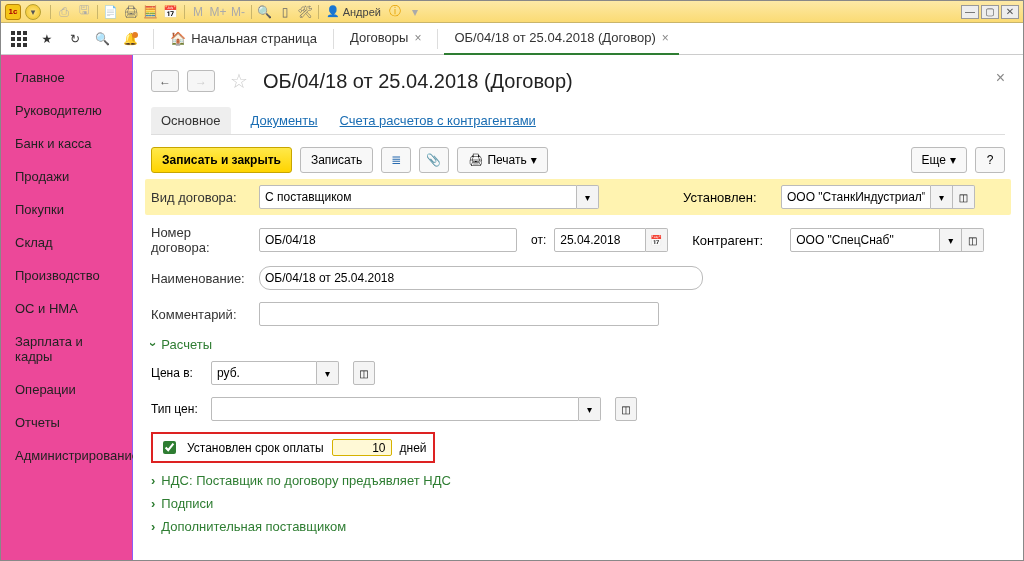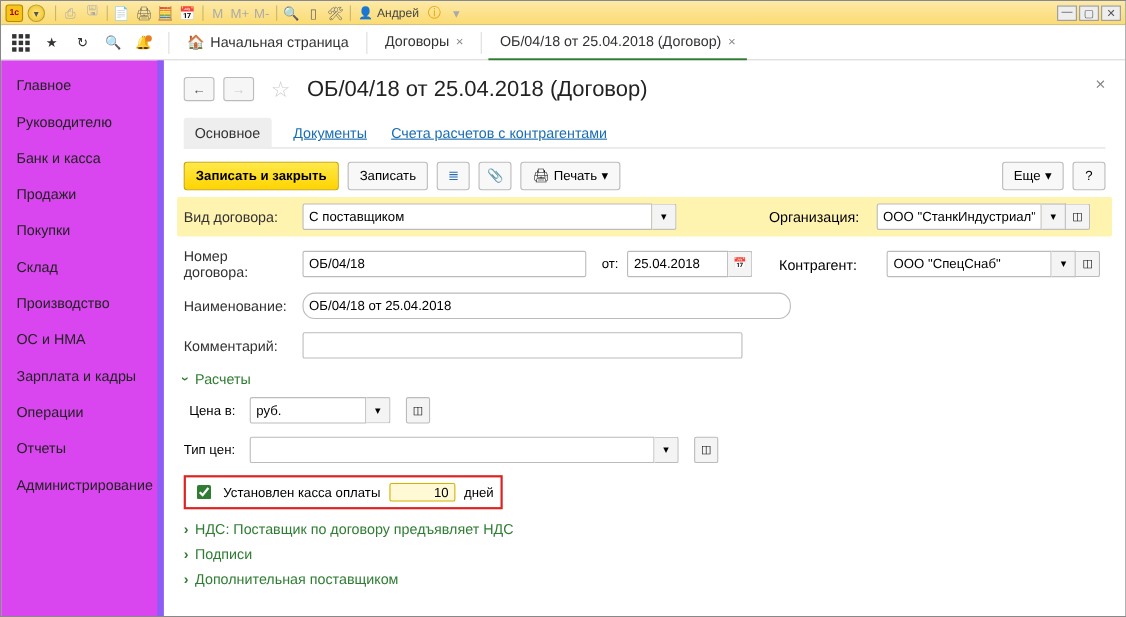--- a/index.html
+++ b/index.html
@@ -43,21 +43,21 @@
   }
   .toolbar .tb-btn { width:24px;height:24px;display:flex;align-items:center;justify-content:center;cursor:pointer;color:#333;border-radius:3px;margin-right:4px; }
   .toolbar .tb-sep2 { width:1px;height:20px;background:#ddd;margin:0 6px; }
   .notif-dot::after { content:""; position:absolute; width:6px;height:6px;background:#e67e22;border-radius:50%;top:0;right:0; }
   .toolbar .home { display:flex;align-items:center;gap:5px;font-size:13px;color:#333;padding:0 10px;height:32px; }
   .toolbar .tab { display:flex;align-items:center;gap:6px;font-size:13px;color:#333;padding:0 10px;height:32px;border-bottom:2px solid transparent;position:relative; }
   .toolbar .tab.active { border-bottom:2px solid #2e7d32; }
   .toolbar .tab .close-x { color:#888;font-size:12px;cursor:pointer; }
   
   .main { display:flex; height:calc(561px - 22px - 32px); }
-  .sidebar { width:148px; background:#d946ef; border-right:6px solid #8b5cf6; padding-top:6px; }
+  .sidebar { width:132px; background:#ec4899; border-right:1px solid #8b5cf6; padding-top:6px; }
   .sidebar .item { padding:9px 14px; font-size:13px; color:#222; cursor:pointer; }
   .content { flex:1; background:#fff; padding:14px 18px 10px 18px; position:relative; overflow:auto; }
   
   .page-header { display:flex; align-items:center; gap:8px; margin-bottom:14px; }
   .nav-btn { width:28px;height:22px;border:1px solid #bbb;border-radius:3px;background:#f6f6f6;display:flex;align-items:center;justify-content:center;color:#555;cursor:pointer; }
   .nav-btn.disabled { color:#ccc; }
   .star-btn { width:24px;height:24px;display:flex;align-items:center;justify-content:center;color:#ccc;font-size:20px;cursor:pointer;margin:0 4px; }
   .page-title { font-size:20px; color:#222; font-weight:normal; }
   .close-page { position:absolute; right:18px; top:14px; font-size:16px; color:#888; cursor:pointer; }
   
@@ -216,21 +216,21 @@
       </div>
     </div>
 
     <div class="form-row highlight-yellow">
       <label class="lbl">Вид договора:</label>
       <div class="input-group" style="flex:0 0 400px;">
         <input class="input" style="width: 318px;" value="С поставщиком">
         <div class="addon">▾</div>
       </div>
       <div class="col-right" style="margin-left:16px;">
-        <label>Организация:</label>
+        <label>Установлен:</label>
         <div class="input-group">
           <input class="input" style="width: 150px;" value="ООО &quot;СтанкИндустриал&quot;">
           <div class="addon">▾</div>
           <div class="addon">◫</div>
         </div>
       </div>
     </div>
 
     <div class="form-row">
       <label class="lbl">Номер договора:</label>
@@ -256,21 +256,21 @@
     </div>
 
     <div class="form-row">
       <label class="lbl">Комментарий:</label>
       <input class="input" style="width: 400px;" value="">
     </div>
 
     <div class="expander">Расчеты</div>
 
     <div class="form-row">
-      <label style="width:52px;text-align:center;">Цена в:</label>
+      <label style="width:52px;">Цена в:</label>
       <div class="input-group">
         <input class="input" style="width: 106px;" value="руб.">
         <div class="addon">▾</div>
       </div>
       <div class="input-group" style="margin-left:6px;">
         <div class="addon" style="border-left:1px solid #bbb;border-radius:2px;">◫</div>
       </div>
     </div>
 
     <div class="form-row">
@@ -280,21 +280,21 @@
         <div class="addon">▾</div>
       </div>
       <div class="input-group" style="margin-left:6px;">
         <div class="addon" style="border-left:1px solid #bbb;border-radius:2px;">◫</div>
       </div>
     </div>
 
     <div style="margin:6px 0 10px 0;">
       <span class="hl-red">
         <input type="checkbox" class="chk" checked="" style="">
-        <span>Установлен касса оплаты</span>
+        <span>Установлен срок оплаты</span>
         <input class="input num-input" value="10" style="">
         <span>дней</span>
       </span>
     </div>
 
     <div class="expander collapsed">НДС: Поставщик по договору предъявляет НДС</div>
     <div class="expander collapsed">Подписи</div>
     <div class="expander collapsed">Дополнительная поставщиком</div>
 
   </div>

